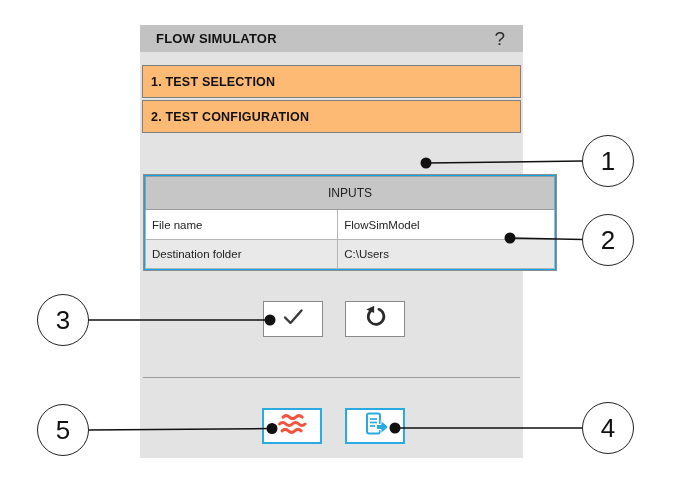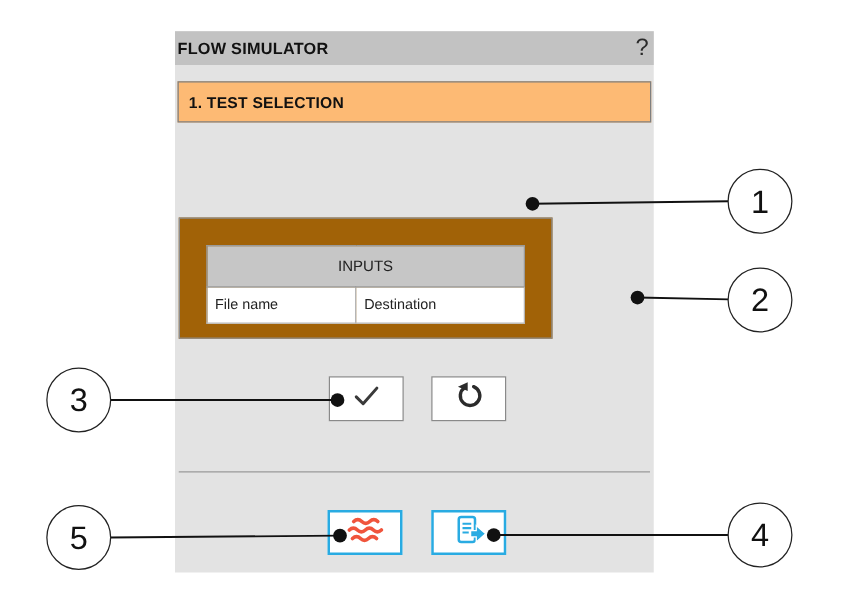--- a/index.html
+++ b/index.html
@@ -9,40 +9,40 @@
     -webkit-font-smoothing:antialiased;
   }
   
   .panel{
     position:absolute;left:140px;top:25px;width:383px;height:433px;
     background:#e3e3e3;
   }
   .titlebar{
     position:absolute;left:0;top:0;width:100%;height:27px;
     background:#c2c2c2;display:flex;align-items:center;
-    box-sizing:border-box;padding:0 2px;
+    box-sizing:border-box;padding:0 16px;
   }
   .titlebar .title{font-size:13px;font-weight:bold;color:#111;letter-spacing:.2px;}
   .titlebar .help{
     margin-left:auto;font-size:19px;color:#2b2b2b;line-height:1;
     cursor:default;padding:0 2px;
   }
   .acc{
     position:absolute;left:2px;width:379px;height:33px;
     background:#fdba74;border:1px solid #7f7f7f;box-sizing:border-box;
     display:flex;align-items:center;padding:0 8px;
     font-size:12.5px;font-weight:bold;color:#111;letter-spacing:.2px;
   }
   .acc.active{background:#29abe2;border-color:#1f97c9;color:#ffffff;}
   .acc1{top:40px;} .acc2{top:75px;} .acc3{top:110px;}
   
   .tablecard{
-    position:absolute;left:3px;top:149px;width:299px;height:97px;
-    background:#a16207;border:1px solid #8d8d8d;box-sizing:border-box;
-    padding:21px;
+    position:absolute;left:3px;top:149px;width:414px;height:97px;
+    background:#0ea5e9;border:1px solid #8d8d8d;box-sizing:border-box;
+    padding:1px;
   }
   .inputs-table{
     width:100%;height:100%;border-collapse:collapse;
     border:1px solid #9a9a9a;font-size:11.5px;color:#222;
   }
   .inputs-table th{
     background:#c6c6c6;font-weight:normal;text-align:center;
     border:1px solid #9a9a9a;height:30px;font-size:12px;color:#222;
   }
   .inputs-table td{
@@ -87,30 +87,37 @@
 <div class="panel">
 
   <div class="titlebar">
     <span class="title">FLOW SIMULATOR</span>
     <span class="help">?</span>
   </div>
 
   <div class="acc acc1">
     <span>1. TEST SELECTION</span>
   </div>
+  <div class="acc acc2">
+    <span>2. TEST CONFIGURATION</span>
+  </div>
 
   <div class="tablecard">
     <table class="inputs-table">
       <tbody>
           <tr>
         <th colspan="2">INPUTS</th>
       </tr>
       <tr class="odd">
         <td class="lbl">File name</td>
-        <td>Destination</td>
+        <td>FlowSimModel</td>
+      </tr>
+      <tr class="even">
+        <td class="lbl">Destination folder</td>
+        <td>C:\Users</td>
       </tr>
     </tbody>
       </table>
   </div>
 
   <div class="btn btn-check">
     <span>
       <svg width="28" height="24" viewBox="0 0 24 24">
         <polyline points="4,12.5 9.5,18 20.5,5.5" fill="none" stroke="#3a3a3a" stroke-width="2.4" stroke-linecap="round" stroke-linejoin="round"></polyline>
       </svg>

